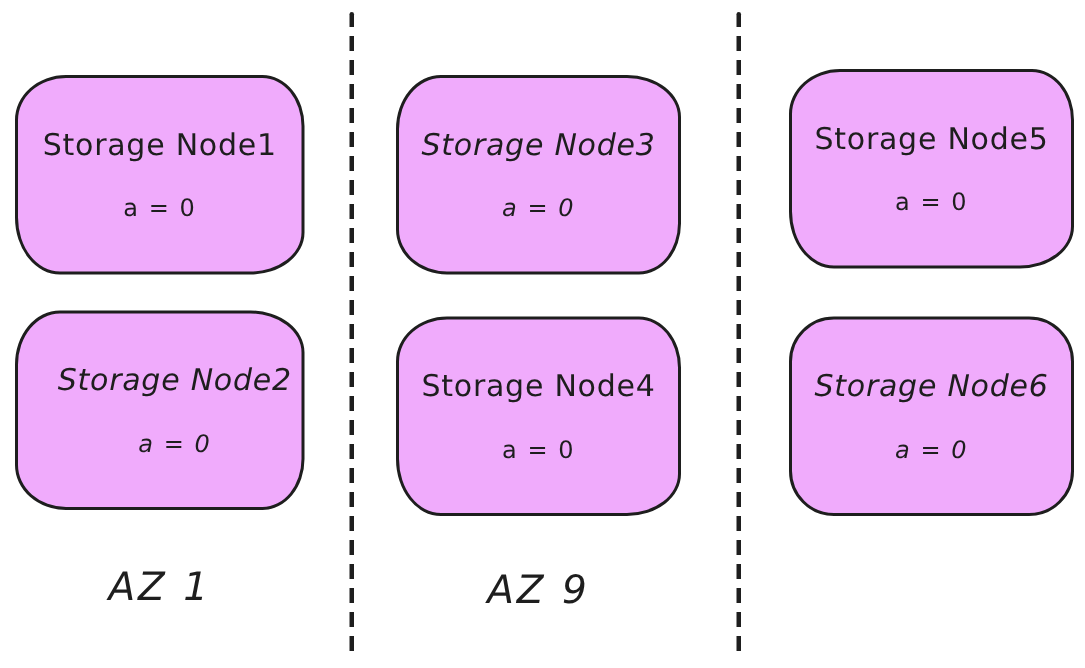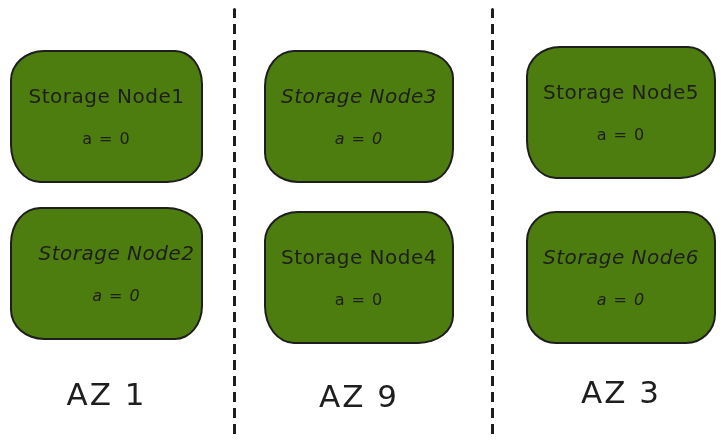--- a/index.html
+++ b/index.html
@@ -41,21 +41,21 @@
   }
   .zone.z1 { left: 10px;  top: 50px; width: 193px; }
   .zone.z2 { left: 264px; top: 50px; width: 190px; }
   .zone.z3 { left: 526px; top: 46px; width: 190px; }
 
   .node-box {
     box-sizing: border-box;
     width: 100%;
     height: 133px;
     border: 2.5px solid #1e1e1e;
-    background: #4d7c0f;
+    background: #f0abfc;
     display: flex;
     flex-direction: column;
     align-items: center;
     justify-content: center;
     gap: 25px;
   }
   
   .node-box.a { border-radius: 34px 28px 36px 30px / 30px 34px 28px 38px; }
   .node-box.b { border-radius: 30px 36px 28px 34px / 36px 28px 34px 30px; font-style: italic; }
 
@@ -69,24 +69,25 @@
     letter-spacing: 0.5px;
     white-space: nowrap;
   }
   .node-value {
     font-size: 16px;
     line-height: 1;
     letter-spacing: 1px;
     white-space: nowrap;
   }
   .zone-label {
-    font-size: 31px;
+    font-size: 26px;
     line-height: 1;
     letter-spacing: 2px;
     white-space: nowrap;
+    font-style: italic;
   }
   .zone.z1 .zone-label { margin-top: 39px; }
   .zone.z2 .zone-label { margin-top: 37px; }
   .zone.z3 .zone-label { margin-top: 33px; }
 </style>
 </head>
 <body>
 
 <div class="stage">
 
@@ -119,16 +120,15 @@
 
   <div class="zone z3">
     <div class="node-box a">
       <div class="node-title">Storage Node5</div>
       <div class="node-value">a = 0</div>
     </div>
     <div class="node-box b">
       <div class="node-title">Storage Node6</div>
       <div class="node-value">a = 0</div>
     </div>
-    <div class="zone-label">AZ 3</div>
   </div>
 
 </div>
 
 </body></html>

